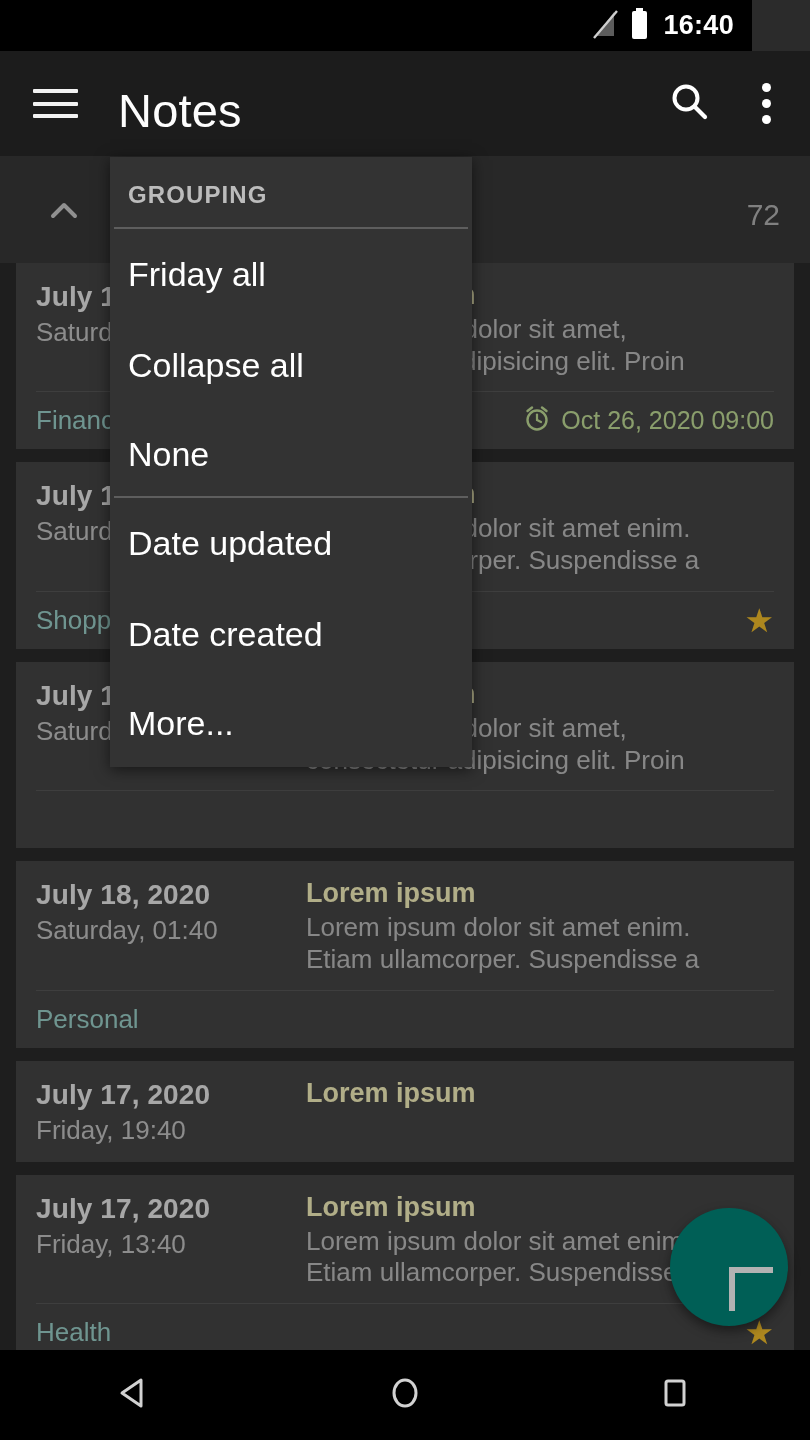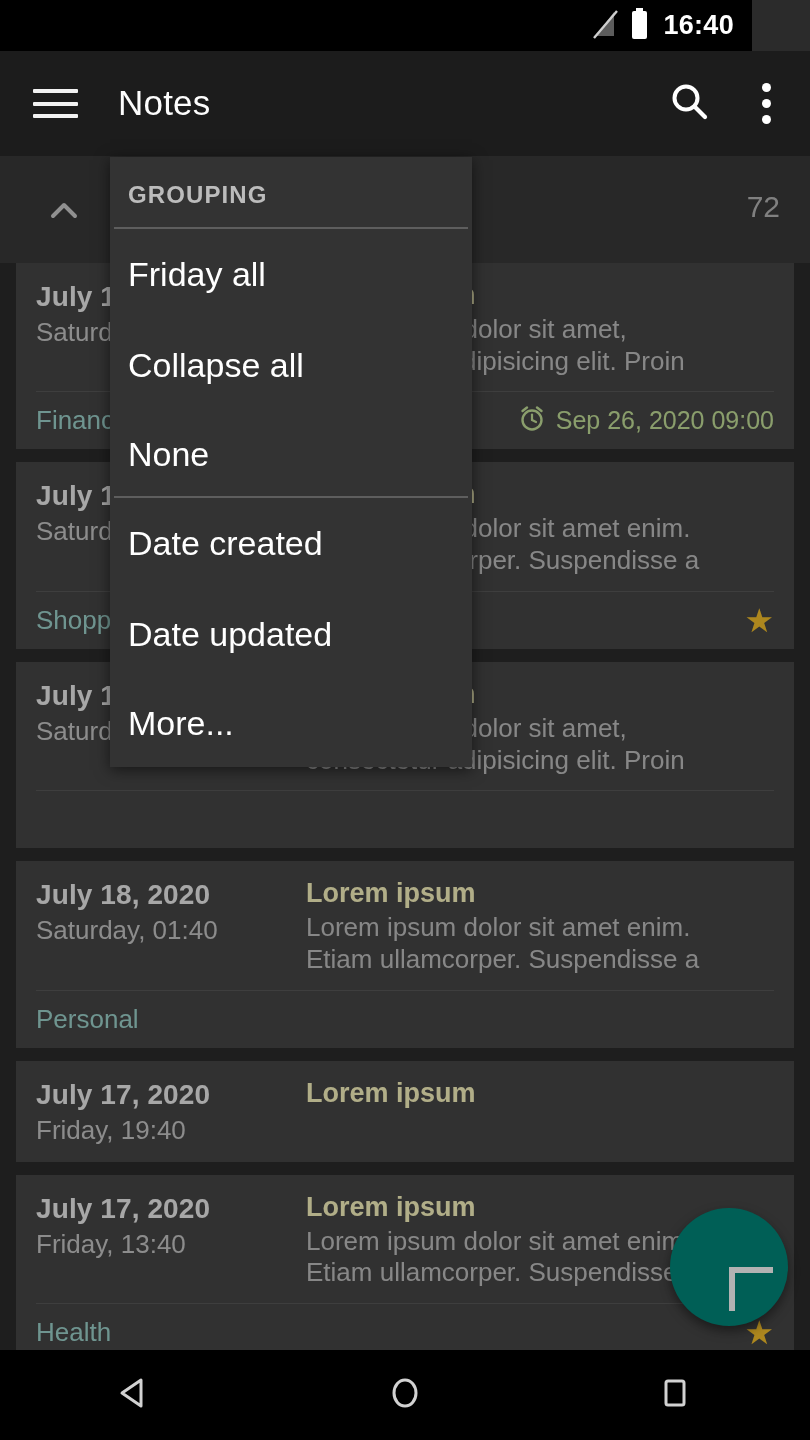--- a/index.html
+++ b/index.html
@@ -34,21 +34,21 @@
     background:#1c1c1c;
   }
   .hamburger {
     position:absolute; left:33px; top:38px;
     width:45px; height:29px;
     display:flex; flex-direction:column; justify-content:space-between;
   }
   .hamburger i { display:block; height:4px; background:#f2f2f2; border-radius:1px; }
   .app-title {
     position:absolute; left:118px; top:32px;
-    color:#fdfdfd; font-size:35px; letter-spacing:0.2px;
+    color:#fdfdfd; font-size:47px; letter-spacing:0.2px;
   }
   .title-caret {
     position:absolute; left:213px; top:120px;
     width:0; height:0;
     border-left:22px solid transparent;
     border-bottom:22px solid #d6d6d6;
   }
   .tb-icon {
     position:absolute; top:0; height:105px; width:72px;
     display:flex; align-items:center; justify-content:center;
@@ -67,21 +67,21 @@
   .group-header {
     position:relative; height:107px; width:810px;
     background:#3a3a3a;
     display:flex; align-items:center;
   }
   .gh-chevron {
     position:absolute; left:47px; top:38px;
     width:34px; height:34px;
   }
   .gh-count {
-    position:absolute; right:30px; top:34px;
+    position:absolute; right:30px; top:42px;
     color:#b8b8b8; font-size:30px;margin-left:8px;
   }
 
   .card {
     position:relative;
     margin:0 16px 13px 16px;
     background:#474747;
     padding:16px 20px 0 20px;
   }
   .card-body { display:flex; }
@@ -239,21 +239,21 @@
           <span class="reminder">
             <span>
               <svg width="28" height="28" viewBox="0 0 28 28">
                 <circle cx="14" cy="16" r="9.5" fill="none" stroke="#c6e39b" stroke-width="2.4"></circle>
                 <line x1="14" y1="16" x2="14" y2="10.5" stroke="#c6e39b" stroke-width="2.2" stroke-linecap="round"></line>
                 <line x1="14" y1="16" x2="18" y2="18" stroke="#c6e39b" stroke-width="2.2" stroke-linecap="round"></line>
                 <line x1="4.5" y1="7" x2="9" y2="3.5" stroke="#c6e39b" stroke-width="2.4" stroke-linecap="round"></line>
                 <line x1="23.5" y1="7" x2="19" y2="3.5" stroke="#c6e39b" stroke-width="2.4" stroke-linecap="round"></line>
               </svg>
             </span>
-            <span>Sep 26, 2020 09:00</span>
+            <span>Oct 26, 2020 09:00</span>
           </span>
         </span>
       </div>
     </div>
 
     <div class="card">
       <div class="card-body">
         <div class="card-left">
           <div class="card-date">July 18, 2020</div>
           <div class="card-day">Saturday, 07:40</div>
@@ -347,22 +347,22 @@
   <div class="scrim"></div>
 
   <div class="menu">
     <div class="menu-section-label">GROUPING</div>
     <div class="menu-divider"></div>
     <div class="menu-item">Friday all</div>
     <div class="menu-item">Collapse all</div>
     <div class="menu-item tight">None</div>
 
     <div class="menu-divider"></div>
+    <div class="menu-item">Date updated</div>
     <div class="menu-item">Date created</div>
-    <div class="menu-item">Date updated</div>
     <div class="menu-item tight">More...</div>
   </div>
 
   <div class="navbar">
     <div class="nav-btn">
       <span>
         <svg width="40" height="40" viewBox="0 0 40 40">
           <polygon points="26,7 26,33 7,20" fill="none" stroke="#d2d2d2" stroke-width="3" stroke-linejoin="round"></polygon>
         </svg>
       </span>

